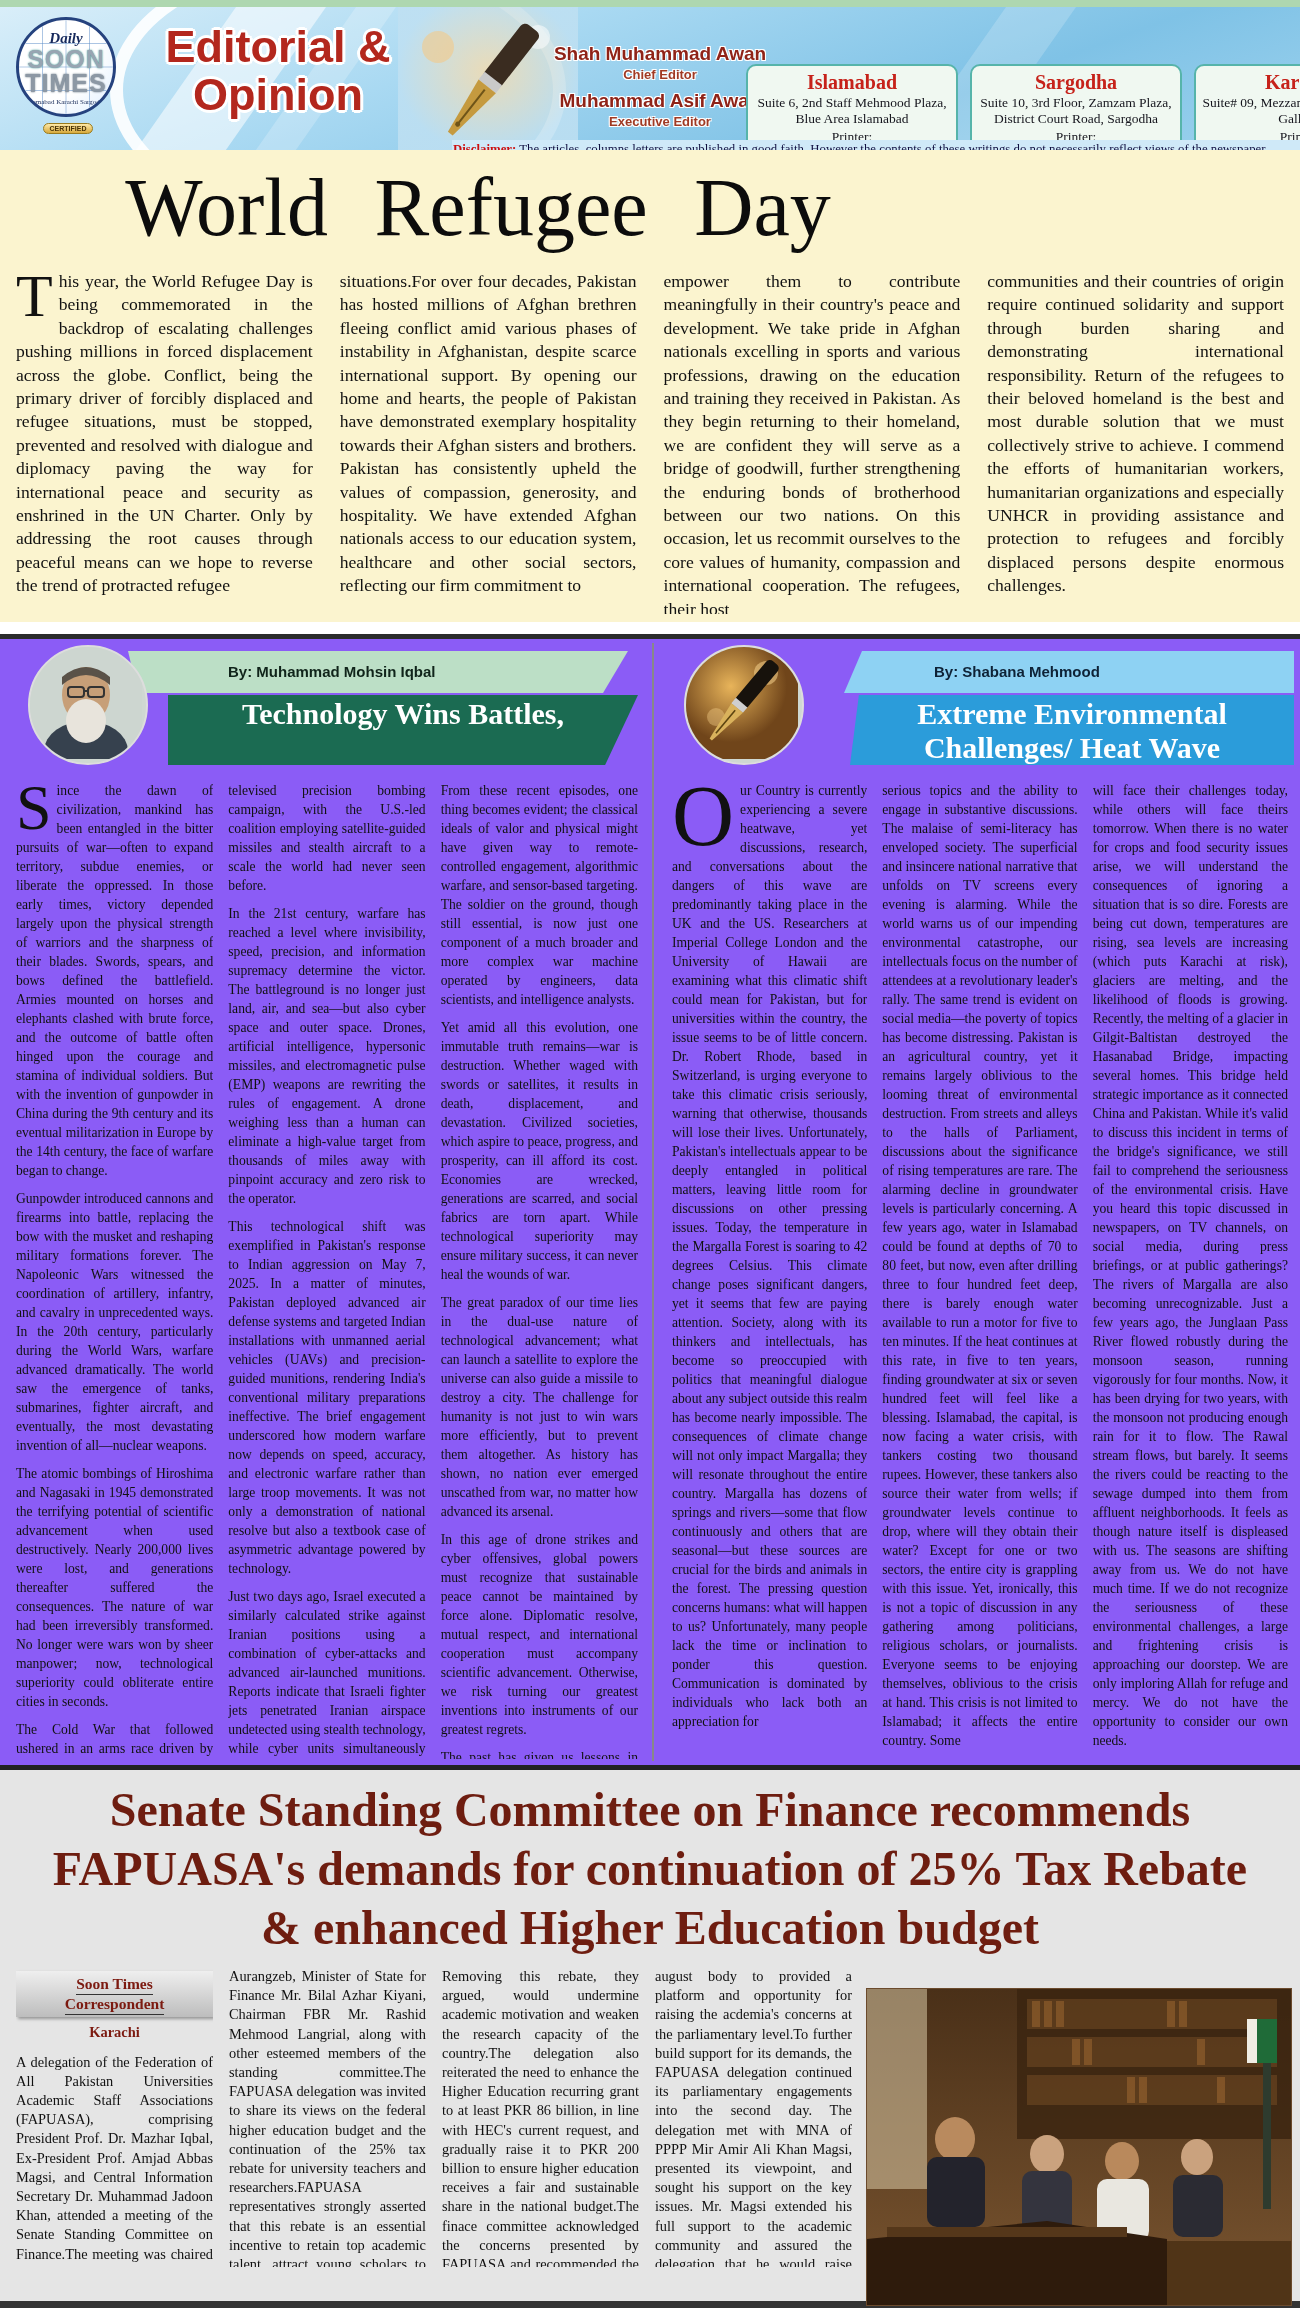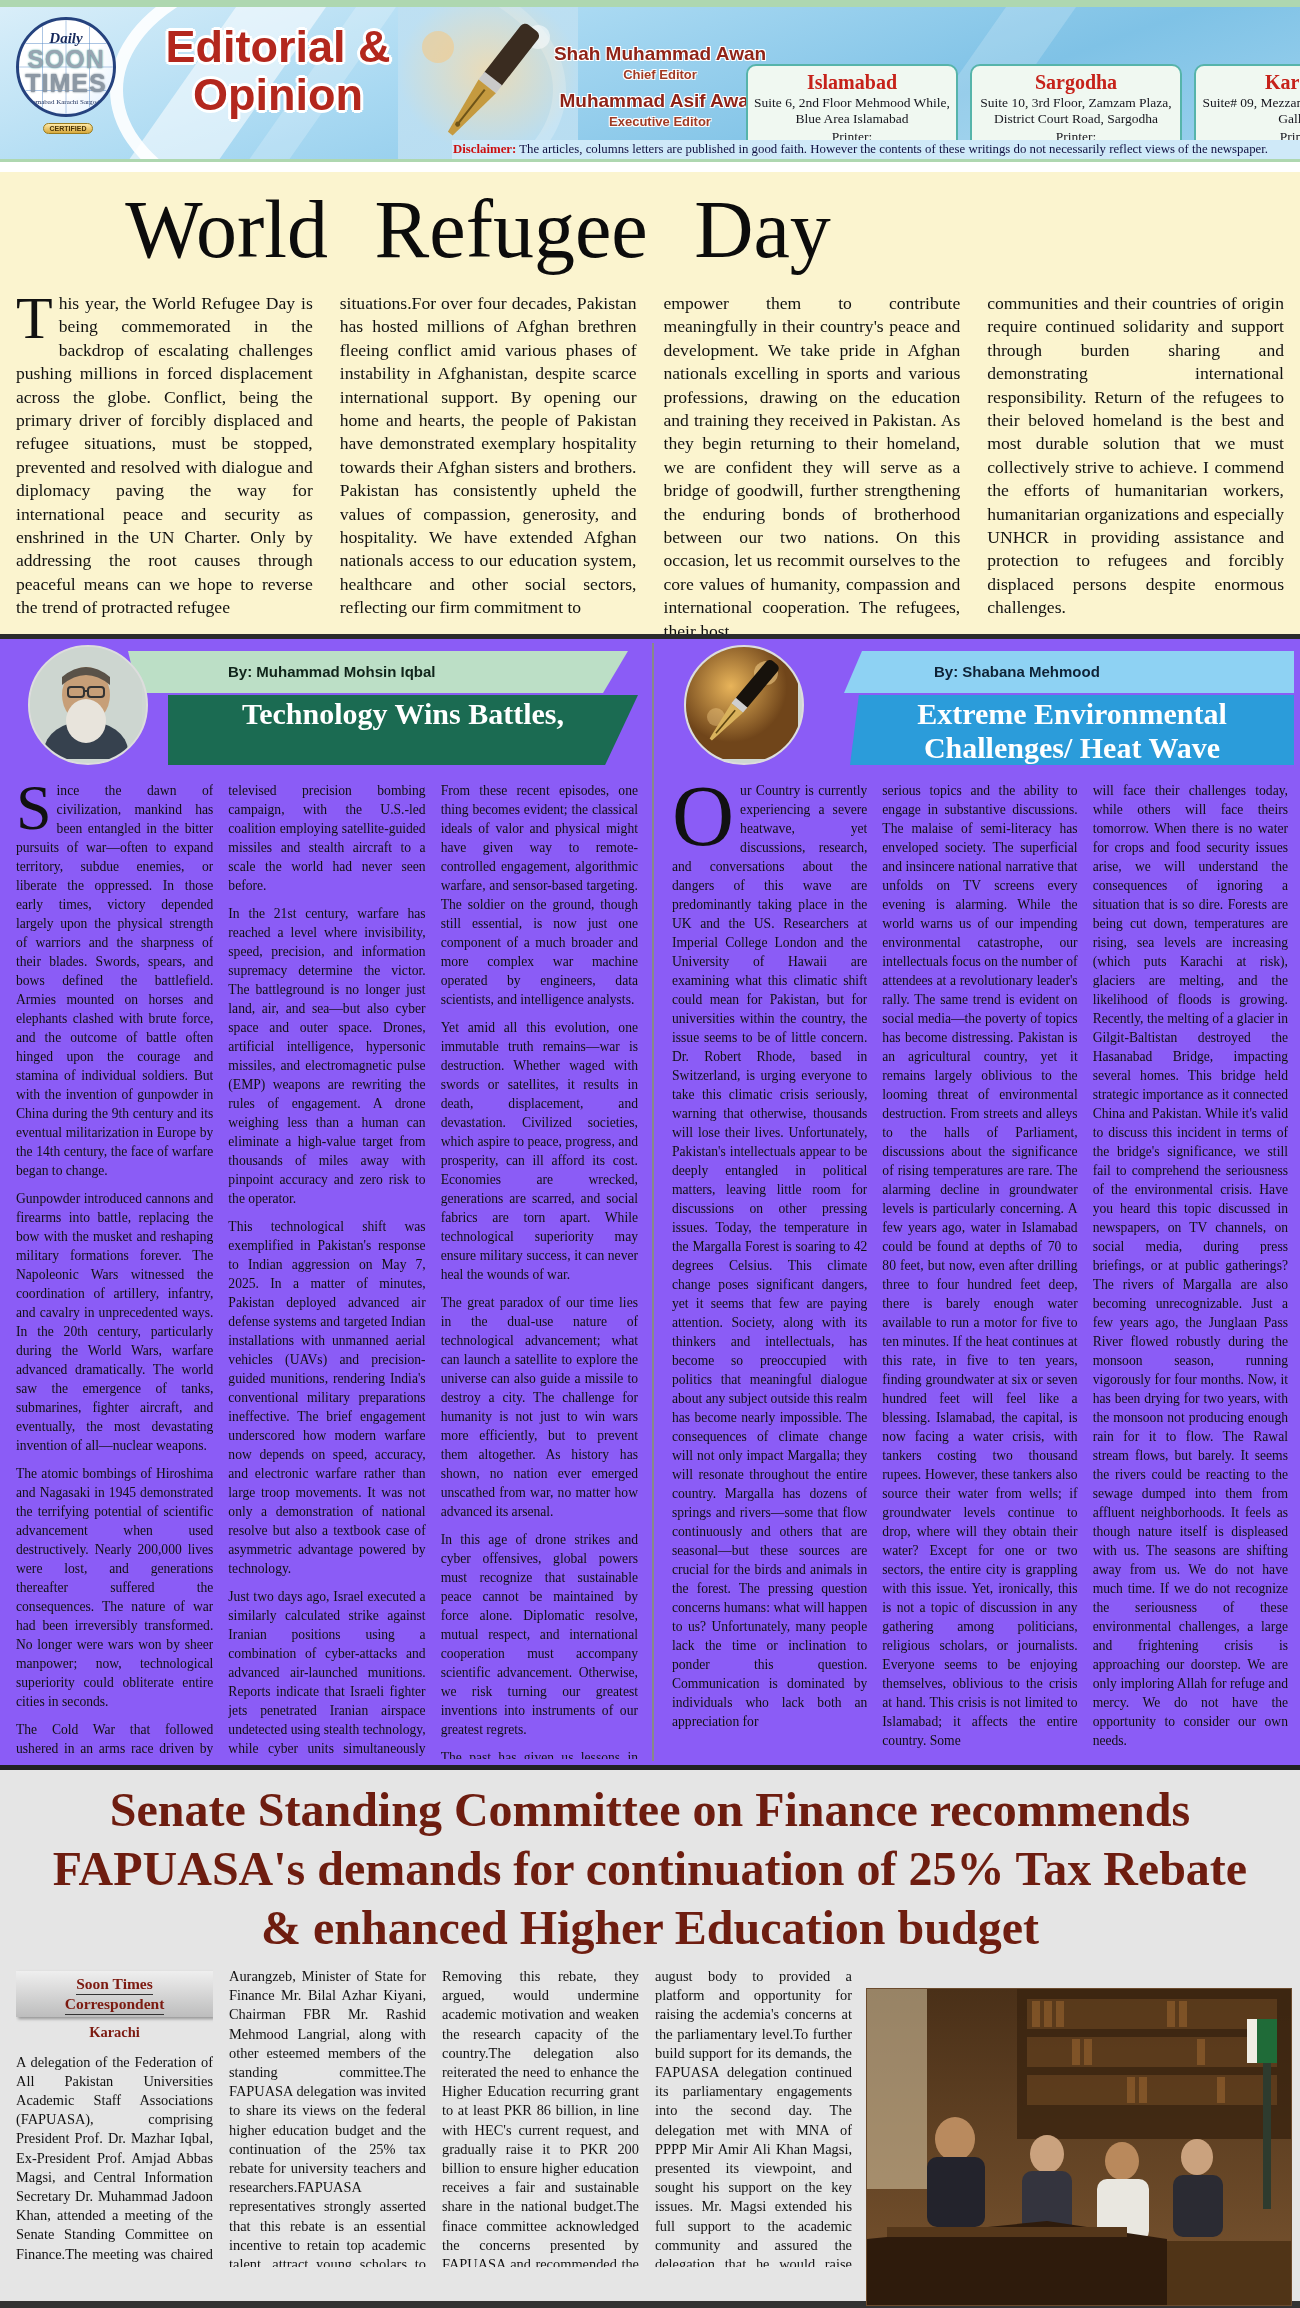--- a/index.html
+++ b/index.html
@@ -59,21 +59,21 @@
   .office-address{font-size:13.5px;line-height:16px;color:#15151d;margin-top:2px;}
   .office-printer-label{font-size:13.5px;line-height:16px;color:#15151d;margin-top:2px;}
   .office-printer{font-size:13.5px;line-height:16px;color:#15151d;}
 
   .disclaimer{position:absolute;left:452px;right:0;bottom:0;height:19px;
     background:#cfe9f8;font-size:12.8px;line-height:19px;color:#101040;
     white-space:nowrap;overflow:hidden;padding-left:1px;}
   .disclaimer b{color:#cc0f0f;}
 
   
-  .editorial{position:absolute;top:172px;left:0;width:1300px;height:472px;
+  .editorial{position:absolute;top:150px;left:0;width:1300px;height:472px;
     background:#fbf4cf;box-sizing:border-box;}
   .ed-headline{width:900px;margin:0;padding:10px 0 0 28px;font-size:82px;line-height:96px;
     font-weight:400;color:#0c0c0c;text-align:center;word-spacing:26px;font-family:"Liberation Serif",serif;}
   .ed-cols{display:flex;gap:27px;padding:14px 16px 0 16px;}
   .ed-col{flex:1;font-size:17.6px;line-height:23.4px;text-align:justify;
     height:344px;overflow:hidden;}
   .ed-col .para{margin:0;}
   .ed-col.dropcap .para:first-child::first-letter{float:left;font-size:60px;line-height:46px;
     padding:3px 6px 0 0;}
 
@@ -174,21 +174,21 @@
   <div class="editors">
     <div class="editor-name">Shah Muhammad Awan</div>
     <div class="editor-role">Chief Editor</div>
     <div class="editor-name">Muhammad Asif Awan</div>
     <div class="editor-role">Executive Editor</div>
   </div>
 
   <div class="offices">
     <div class="office-card">
       <div class="office-city">Islamabad</div>
-      <div class="office-address">Suite 6, 2nd Floor Mehmood While, Blue Area Islamabad</div>
+      <div class="office-address">Suite 6, 2nd Staff Mehmood Plaza, Blue Area Islamabad</div>
       <div class="office-printer-label">Printer:</div>
       <div class="office-printer">Zoya Press</div>
     </div>
     <div class="office-card">
       <div class="office-city">Sargodha</div>
       <div class="office-address">Suite 10, 3rd Floor, Zamzam Plaza, District Court Road, Sargodha</div>
       <div class="office-printer-label">Printer:</div>
       <div class="office-printer">Khalid Fighter Press</div>
     </div>
     <div class="office-card">

